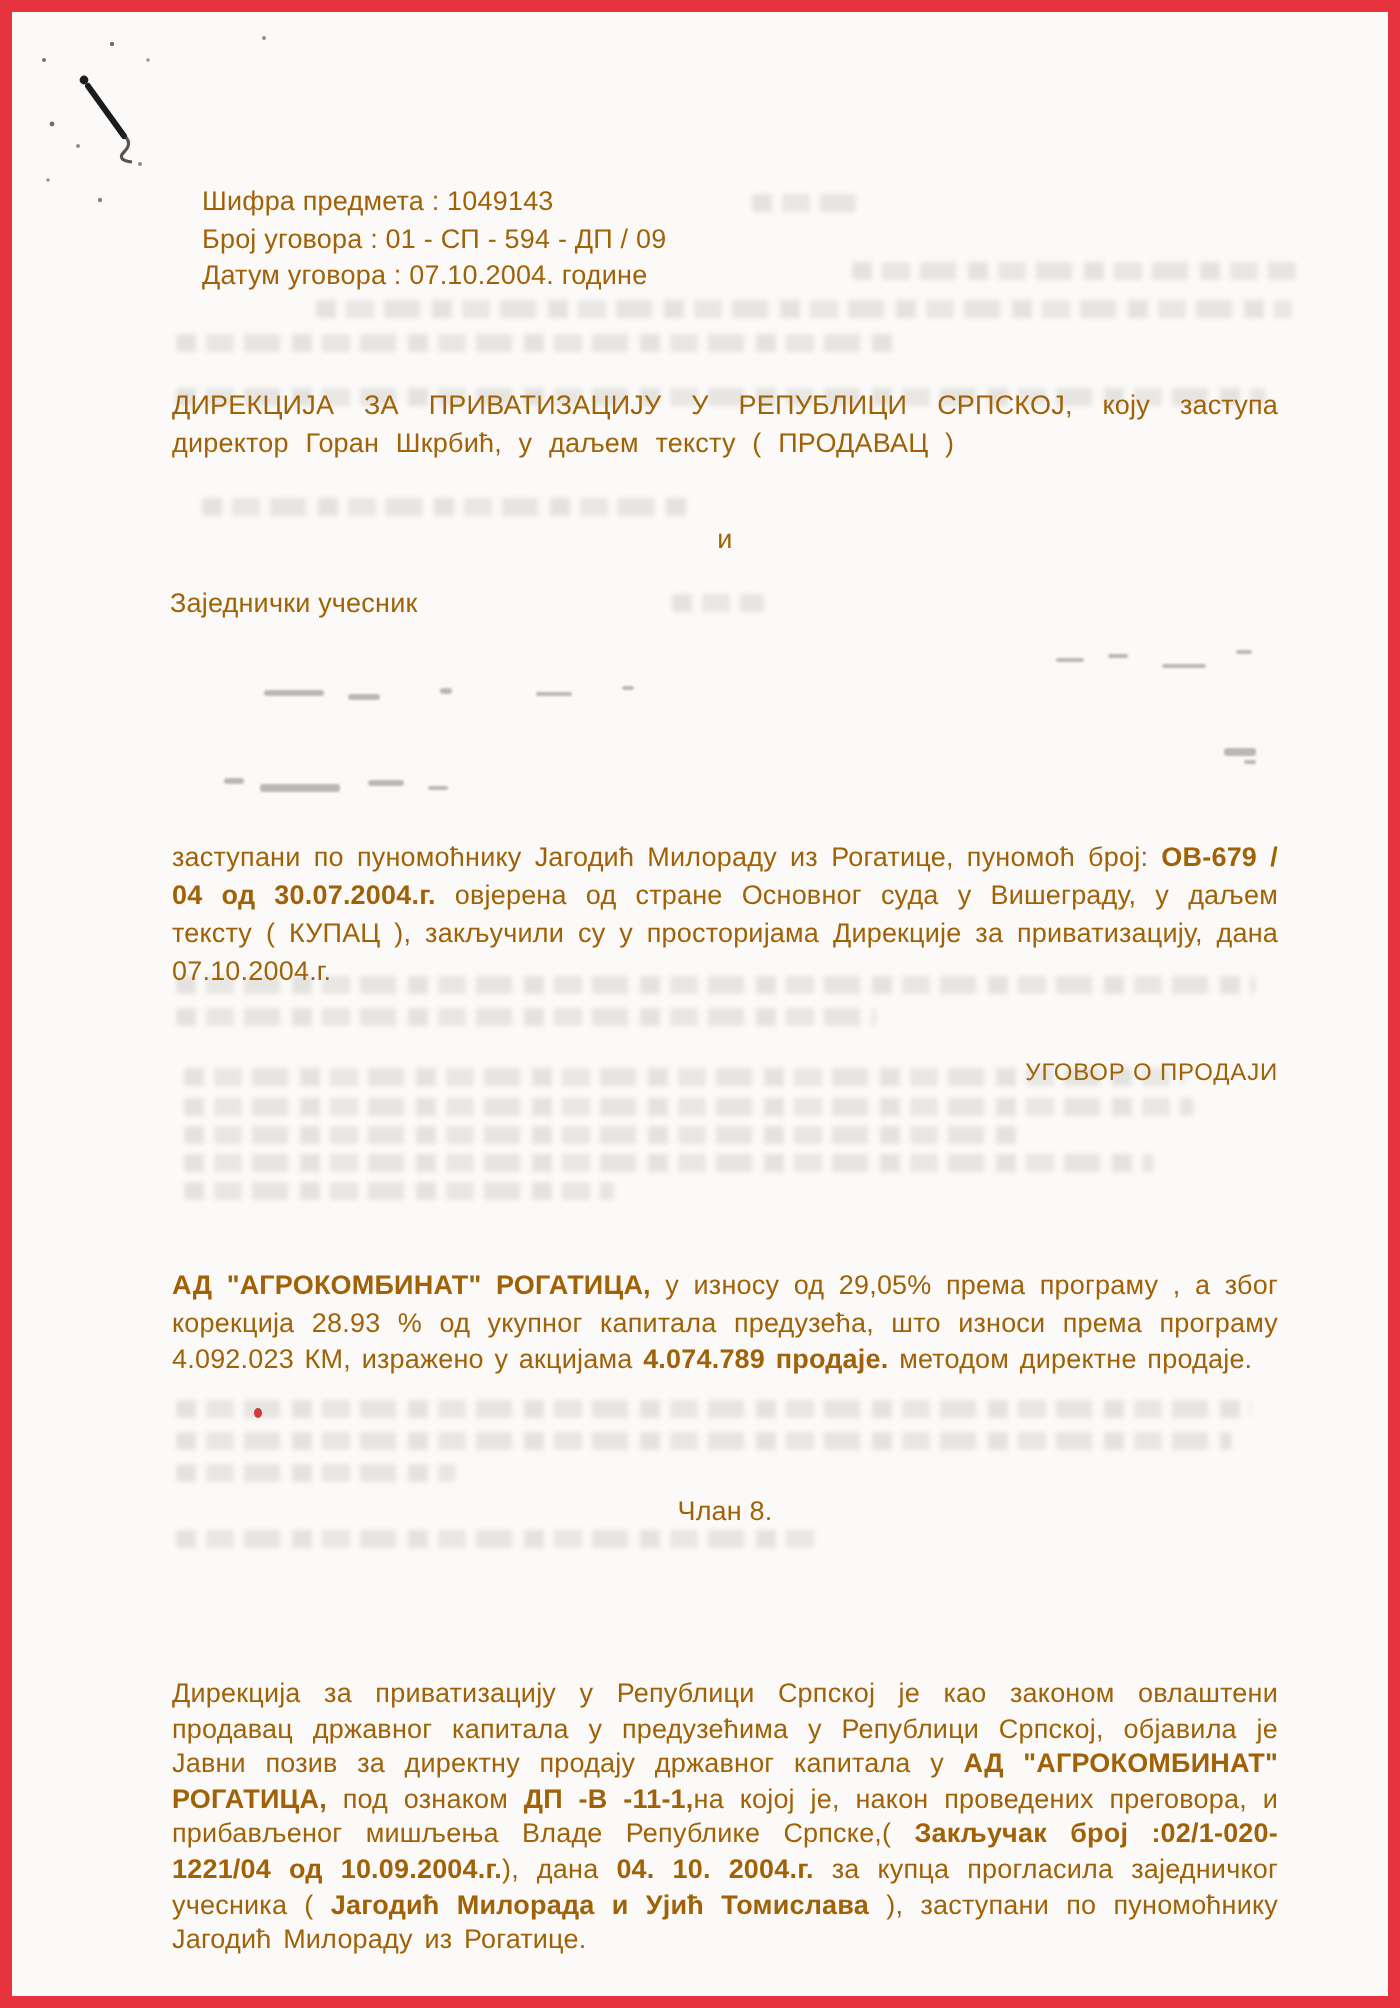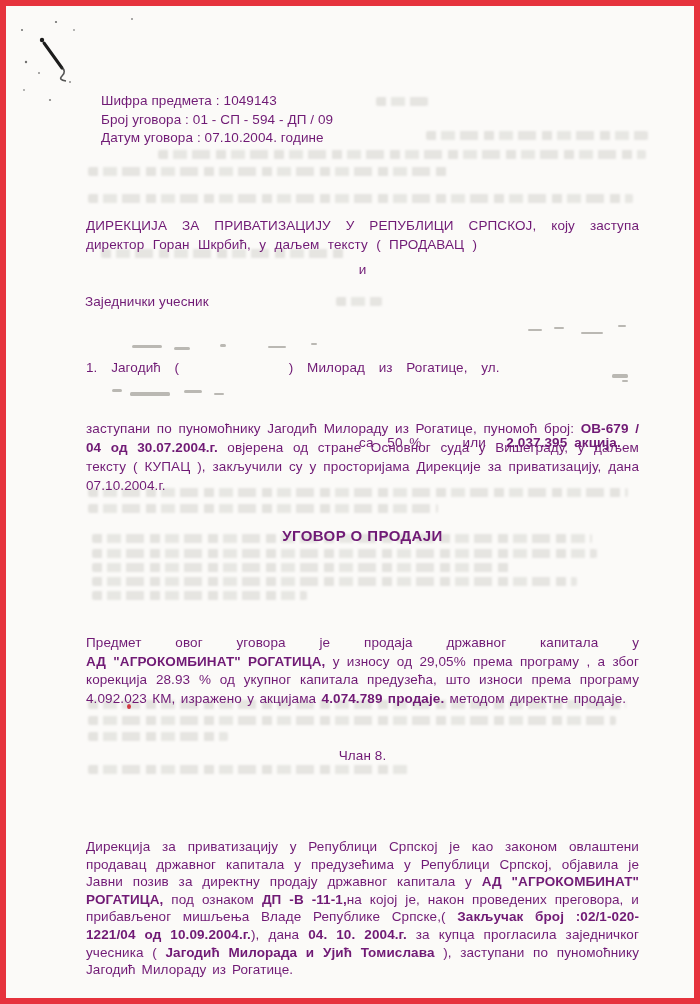--- a/index.html
+++ b/index.html
@@ -4,37 +4,38 @@
 <style>
   html,body{margin:0;padding:0;background:#ffffff;}
   .scan{
     position:relative;
     width:700px;height:1004px;
     box-sizing:border-box;
     background:#fbfaf8;
     border:6px solid #e6333d;
     overflow:hidden;
     font-family:"Liberation Sans", sans-serif;
-    color:#701a75;
+    color:#a16207;
   }
   .doc-text{
     position:absolute;
     font-size:13.5px;
     line-height:18.5px;
     letter-spacing:.1px;
     z-index:3;
   }
   .para{text-align:justify;}
   .center{text-align:center;}
   .prewrap{white-space:pre-wrap;}
   b{font-weight:bold;}
   .title-text{
-    font-size:15px;
-    font-weight:bold;
+    font-size:12px;
+    font-weight:normal;
     letter-spacing:.4px;
+    text-align:right;
   }
   
   .ghost{
     position:absolute;
     height:9px;
     z-index:1;
     border-radius:2px;
     background:repeating-linear-gradient(90deg,
       rgba(168,166,158,.55) 0 10px,
       rgba(168,166,158,0) 10px 15px,
@@ -118,43 +119,38 @@
   <div class="smudge" style="left:178px;top:384px;width:18px;height:3px"></div>
   <div class="smudge" style="left:208px;top:387px;width:10px;height:2px"></div>
   <div class="red-dot" style="left:121px;top:698px"></div>
 
   <div class="doc-text" style="left:95px;top:86px">
     <div>Шифра предмета : 1049143</div>
     <div>Број уговора : 01 - СП - 594 - ДП / 09</div>
     <div>Датум уговора :  07.10.2004. године</div>
   </div>
 
-  <div class="doc-text para" style="left:80px;top:211px;width:553px;word-spacing:4.5px">ДИРЕКЦИЈА ЗА ПРИВАТИЗАЦИЈУ У РЕПУБЛИЦИ СРПСКОЈ, коју заступа директор Горан Шкрбић, у даљем тексту ( ПРОДАВАЦ )</div>
+  <div class="doc-text para" style="left:80px;top:188px;width:553px;word-spacing:4.5px">ДИРЕКЦИЈА ЗА ПРИВАТИЗАЦИЈУ У РЕПУБЛИЦИ СРПСКОЈ, коју заступа директор Горан Шкрбић, у даљем тексту ( ПРОДАВАЦ )</div>
 
   <div class="doc-text center" style="left:80px;top:255px;width:553px">и</div>
 
   <div class="doc-text" style="left:79px;top:287px">Заједнички учесник</div>
 
   <div class="doc-text prewrap" style="left:80px;top:316px;width:560px;word-spacing:3px">
-    <div>1.  Јагодић  (                )  Милорад  из  Рогатице,  ул.</div>
-    <div style="padding-left:232px;margin-top:1px">
-      <span>са  50 %      или   </span><b>2.037.395 акција.</b>
-    </div>
   </div>
 
 
   <div class="doc-text para" style="left:80px;top:413px;width:553px;line-height:19px;word-spacing:2px">
     <span>заступани  по пуномоћнику Јагодић Милораду из Рогатице,  пуномоћ број: </span><b>ОВ-679 / 04 од 30.07.2004.г.</b><span> овјерена од стране Основног суда у Вишеграду, у даљем тексту ( КУПАЦ ),  закључили су у просторијама Дирекције за приватизацију, дана 07.10.2004.г.</span>
   </div>
 
   <div class="doc-text center title-text" style="left:80px;top:521px;width:553px">УГОВОР О ПРОДАЈИ</div>
 
 
   <div class="doc-text" style="left:80px;top:628px;width:553px">
-    <div style="text-align:justify;text-align-last:justify">Предмет овог уговора је продаја државног капитала у</div>
     <div class="para" style="word-spacing:1.5px">
       <b>АД "АГРОКОМБИНАТ"  РОГАТИЦА,</b><span> у износу од 29,05%  према  програму , а због корекција 28.93 %  од укупног капитала предузећа, што износи  према програму 4.092.023 КМ,  изражено у акцијама </span><b>4.074.789 продаје.</b><span>  методом директне продаје.</span>
     </div>
   </div>
 
   <div class="doc-text center" style="left:80px;top:741px;width:553px">Члан 8.</div>
 
   <div class="doc-text para" style="left:80px;top:832px;width:553px;line-height:17.6px;word-spacing:2px">
     <span>Дирекција за приватизацију у Републици Српској је као законом овлаштени продавац државног капитала у предузећима у Републици Српској, објавила је Јавни позив за  директну продају државног капитала у </span><b>АД  "АГРОКОМБИНАТ" РОГАТИЦА,</b><span>  под ознаком  </span><b>ДП -В -11-1,</b><span>на којој је, након проведених преговора,  и прибављеног мишљења Владе Републике Српске,( </span><b>Закључак број :02/1-020-1221/04 од 10.09.2004.г.</b><span>), дана </span><b>04. 10. 2004.г.</b><span>  за купца  прогласила заједничког учесника   ( </span><b>Јагодић Милорада и Ујић Томислава</b><span> ), заступани по пуномоћнику Јагодић  Милораду из Рогатице.</span>
   </div>

